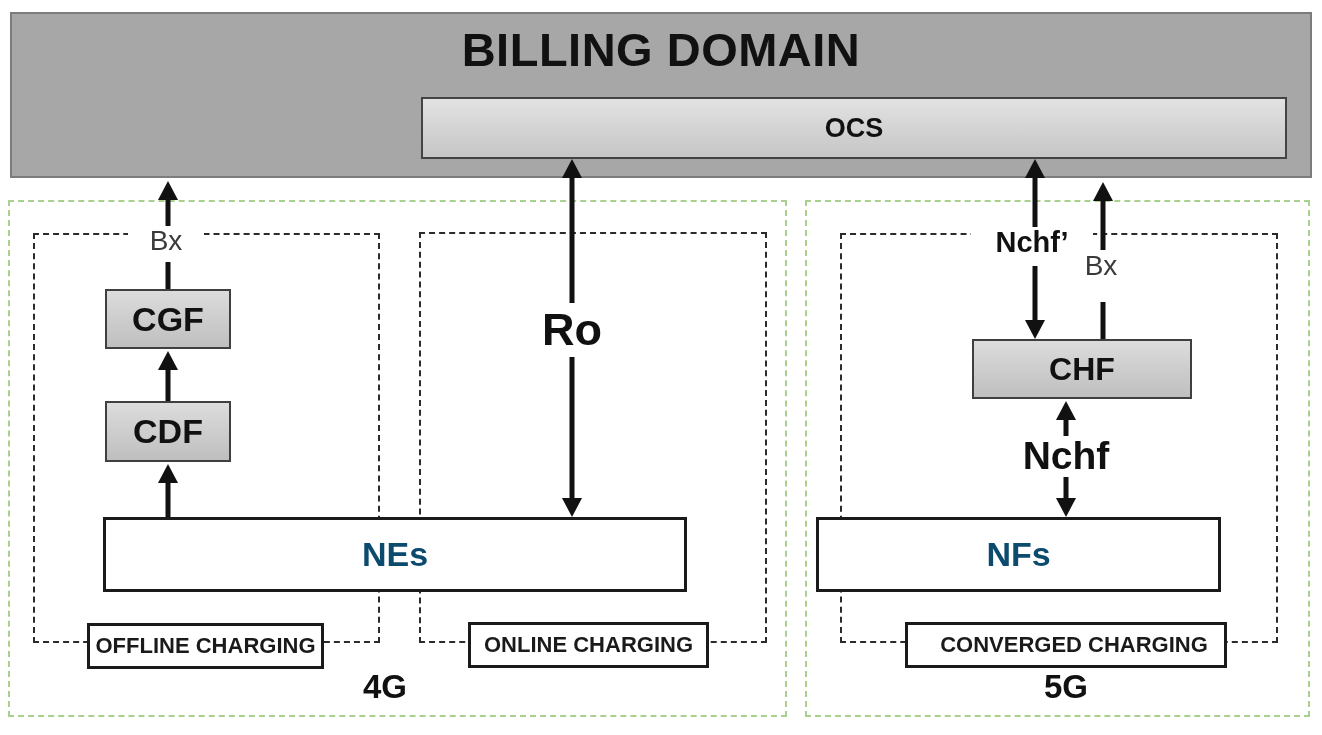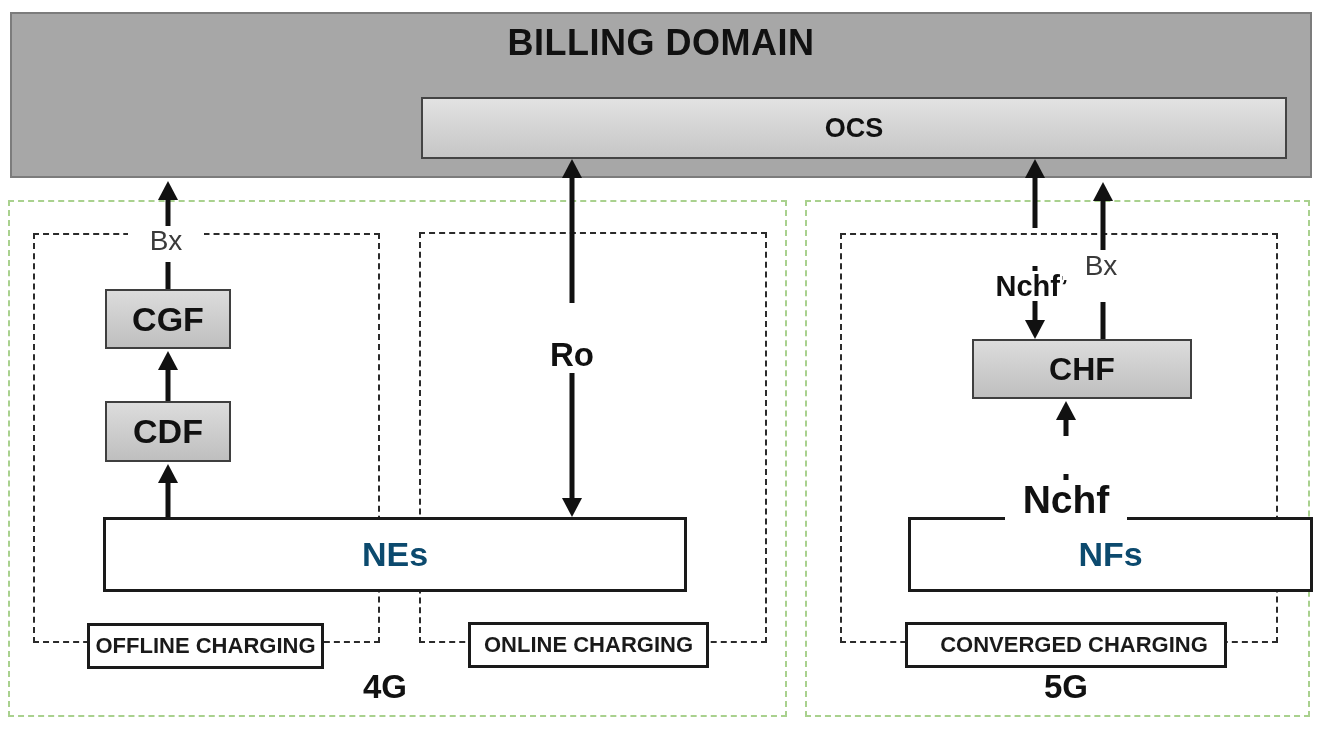--- a/index.html
+++ b/index.html
@@ -4,21 +4,21 @@
 <style>
   * { margin:0; padding:0; box-sizing:border-box; }
   html,body { background:#ffffff; }
   body { font-family:"Liberation Sans", sans-serif; }
   #canvas { position:relative; width:1322px; height:735px; background:#ffffff; overflow:hidden; }
 
   
   .billing-bar { position:absolute; left:10px; top:12px; width:1302px; height:166px;
                  background:#a7a7a7; border:2px solid #7c7c7c; z-index:1; }
   .billing-title { position:absolute; left:0; top:8px; width:100%; text-align:center;
-                   font-size:36px; font-weight:bold; color:#111; letter-spacing:0.5px; }
+                   font-size:47px; font-weight:bold; color:#111; letter-spacing:0.5px; }
   .ocs-box { position:absolute; left:409px; top:83px; width:866px; height:62px;
              background:linear-gradient(#e2e2e2,#c6c6c6); border:2px solid #444;
              display:flex; align-items:center; justify-content:center;
              font-size:27px; font-weight:bold; color:#111; }
 
   
   .outer-dash { position:absolute; border:2px dashed #a9d18e; z-index:1; }
   .outer-4g { left:8px; top:200px; width:779px; height:517px; }
   .outer-5g { left:805px; top:200px; width:505px; height:517px; }
 
@@ -33,40 +33,40 @@
                border:2px solid #3f3f3f; display:flex; align-items:center; justify-content:center;
                font-size:34px; font-weight:bold; color:#111; z-index:4; }
   .cgf { left:105px; top:289px; width:126px; height:60px; }
   .cdf { left:105px; top:401px; width:126px; height:61px; }
   .chf { left:972px; top:339px; width:220px; height:60px; font-size:32px; }
 
   .white-node { position:absolute; background:#ffffff; border:3px solid #1a1a1a;
                 display:flex; align-items:center; justify-content:center;
                 font-size:34px; font-weight:bold; color:#0c4a6e; z-index:4; }
   .nes { left:103px; top:517px; width:584px; height:75px; }
-  .nfs { left:908px; top:517px; width:405px; height:75px; }
+  .nfs { left:816px; top:517px; width:405px; height:75px; }
 
   .charging-label { position:absolute; background:#ffffff; border:3px solid #1a1a1a;
                     display:flex; align-items:center; justify-content:center;
                     font-size:22px; font-weight:bold; color:#1a1a1a; z-index:5; white-space:nowrap; }
   .lab-offline   { left:87px;  top:623px; width:237px; height:46px; }
   .lab-online    { left:468px; top:622px; width:241px; height:46px; }
   .lab-converged { left:905px; top:622px; width:322px; height:46px;padding-left:16px; }
 
   .gen-tag { position:absolute; width:120px; text-align:center;
              font-size:33px; font-weight:bold; color:#111; z-index:5; }
   .tag-4g { left:325px; top:668px; }
   .tag-5g { left:1006px; top:668px; }
 
   
   .iface { position:absolute; text-align:center; z-index:5; background:#ffffff; line-height:1.05; }
-  .iface.bold { font-weight:bold; color:#111;margin-top:44px; }
+  .iface.bold { font-weight:bold; color:#111; }
   .iface.plain { font-weight:400; color:#3a3a3a; }
   .lbl-bx-4g { left:128px;  top:226px; width:76px;  font-size:28px; }
-  .lbl-ro    { left:522px;  top:294px; width:100px; font-size:33px; }
+  .lbl-ro    { left:522px;  top:306px; width:100px; font-size:45px; }
   .lbl-nchfp { left:971px;  top:227px; width:122px; font-size:29px; }
   .lbl-bx-5g { left:1063px; top:251px; width:76px;  font-size:28px; }
   .lbl-nchf  { left:1005px; top:436px; width:122px; font-size:39px; }
 
   .arrow-layer { position:absolute; left:0; top:0; width:1322px; height:735px; z-index:3; }
   .arrow-layer line { stroke:#111; stroke-width:5; }
   .arrow-layer polygon { fill:#111; }
 </style>
 </head>
 <body>

